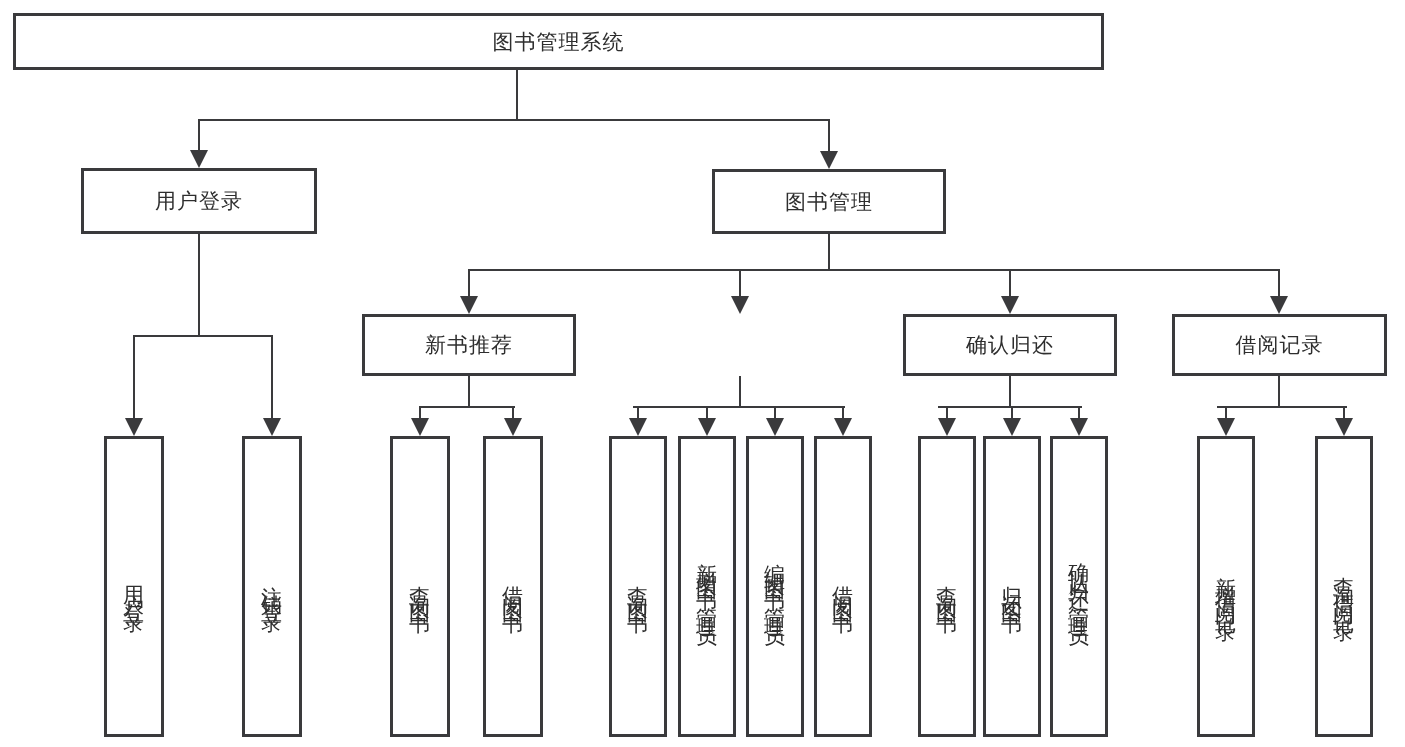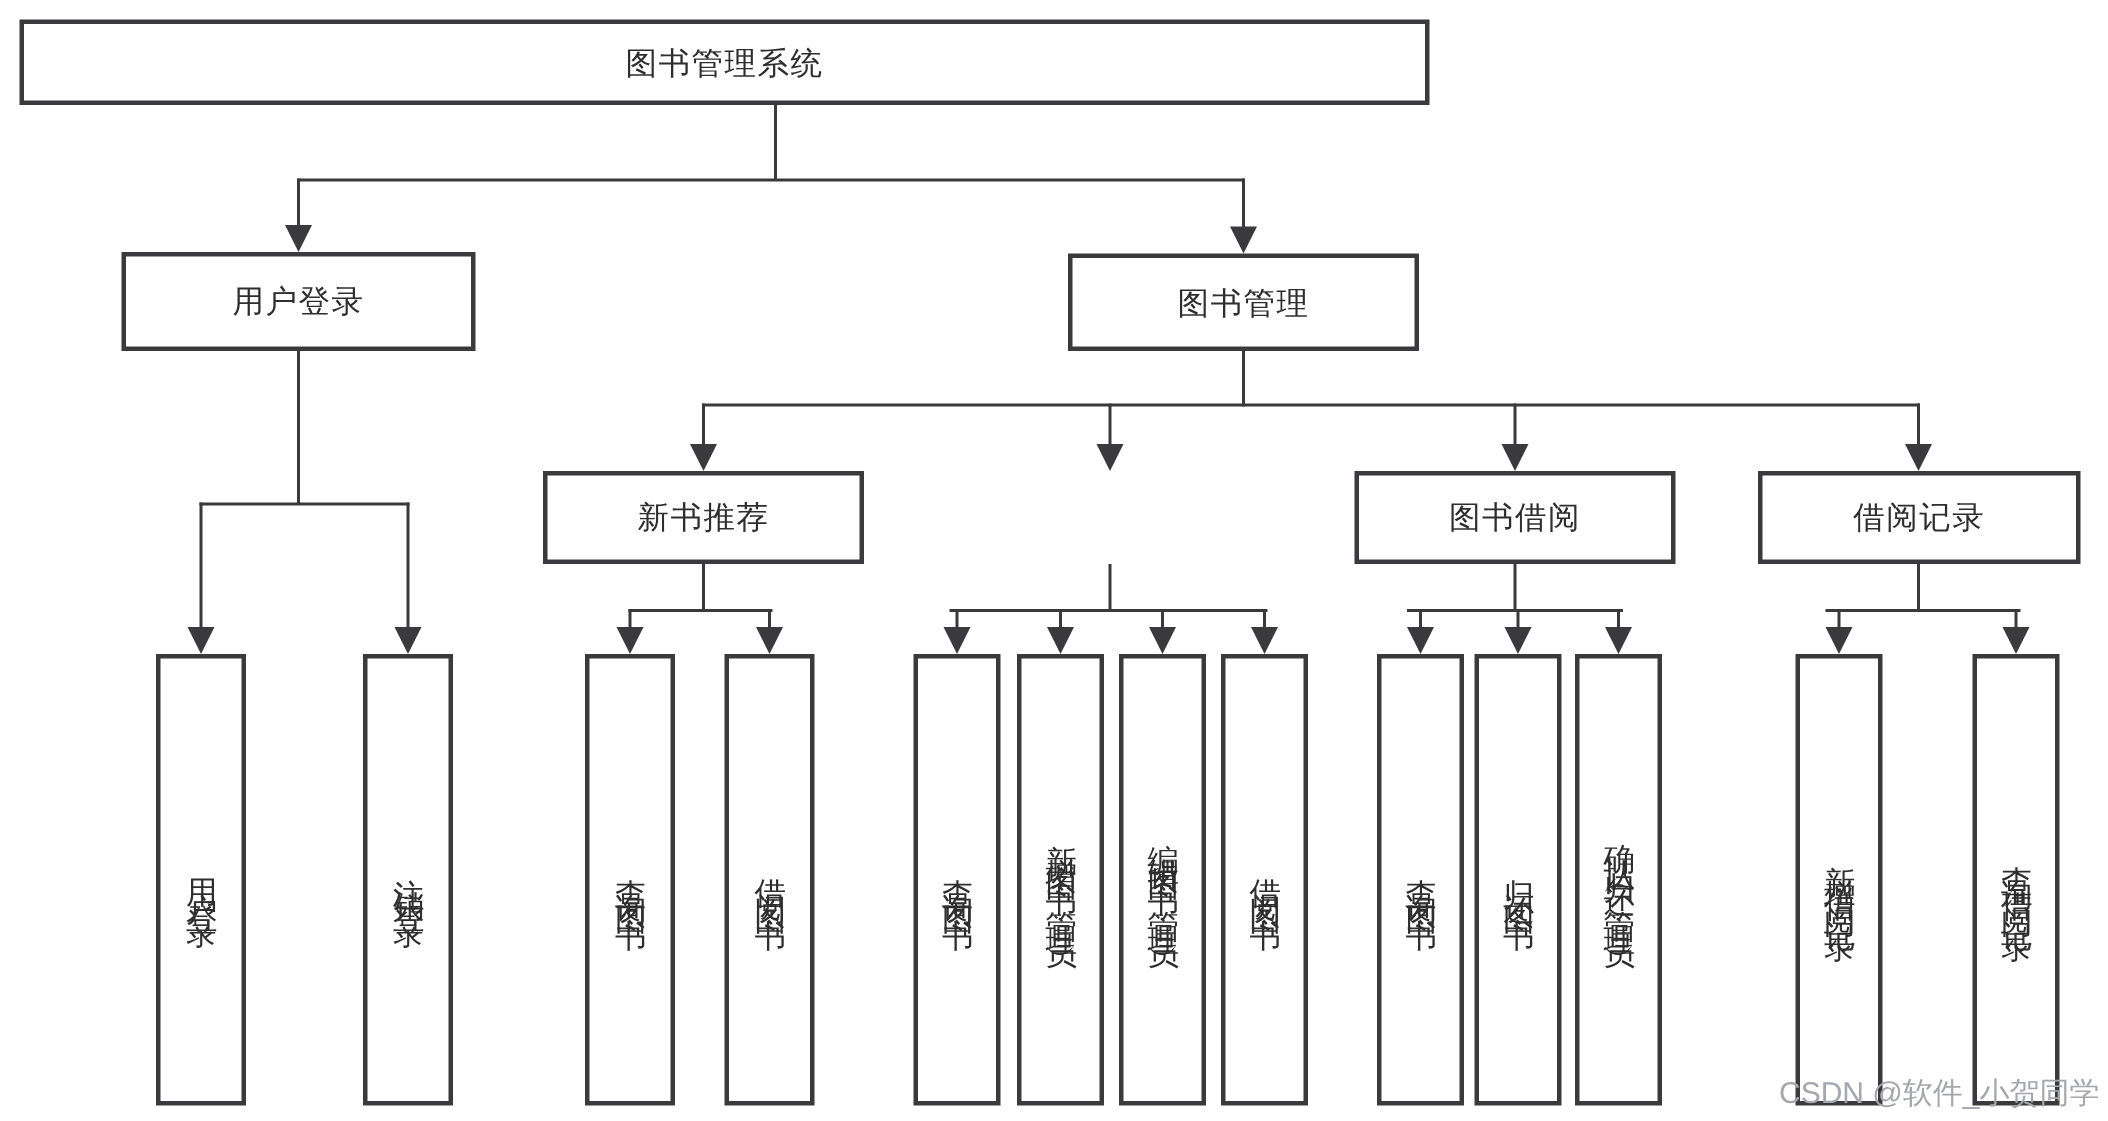--- a/index.html
+++ b/index.html
@@ -42,39 +42,39 @@
   .watermark{
     position:absolute;left:1186px;top:715px;z-index:5;
     font-size:20px;color:var(--wm);white-space:nowrap;
   }
 </style>
 </head>
 <body>
 
 <div class="stage">
 
-  <div class="box" style="left:13px;top:13px;width:940px;height:57px">
+  <div class="box" style="left:13px;top:13px;width:1091px;height:57px">
     <span>图书管理系统</span>
   </div>
 
   <div class="box" style="left:81px;top:168px;width:236px;height:66px">
     <span>用户登录</span>
   </div>
 
   <div class="box" style="left:362px;top:314px;width:214px;height:62px">
     <span>新书推荐</span>
   </div>
 
   <div class="box" style="left:712px;top:169px;width:234px;height:65px">
     <span>图书管理</span>
   </div>
 
 
   <div class="box" style="left:903px;top:314px;width:214px;height:62px">
-    <span>图书借阅</span>
+    <span>确认归还</span>
   </div>
 
   <div class="box" style="left:1172px;top:314px;width:215px;height:62px">
     <span>借阅记录</span>
   </div>
 
   <div class="leaf" style="left:104px;width:60px">
     <span class="vtext">用户登录</span>
   </div>
   <div class="leaf" style="left:242px;width:60px">
@@ -170,15 +170,14 @@
   <div class="vl" style="left:1078px;top:406px;height:14px"></div>
   <div class="arrow" style="left:1070px;top:418px"></div>
 
   <div class="vl" style="left:1278px;top:376px;height:32px"></div>
   <div class="hl" style="left:1217px;top:406px;width:130px"></div>
   <div class="vl" style="left:1225px;top:406px;height:14px"></div>
   <div class="arrow" style="left:1217px;top:418px"></div>
   <div class="vl" style="left:1343px;top:406px;height:14px"></div>
   <div class="arrow" style="left:1335px;top:418px"></div>
 
-  <div class="watermark">CSDN @软件_小贺同学</div>
 
 </div>
 
 </body></html>

